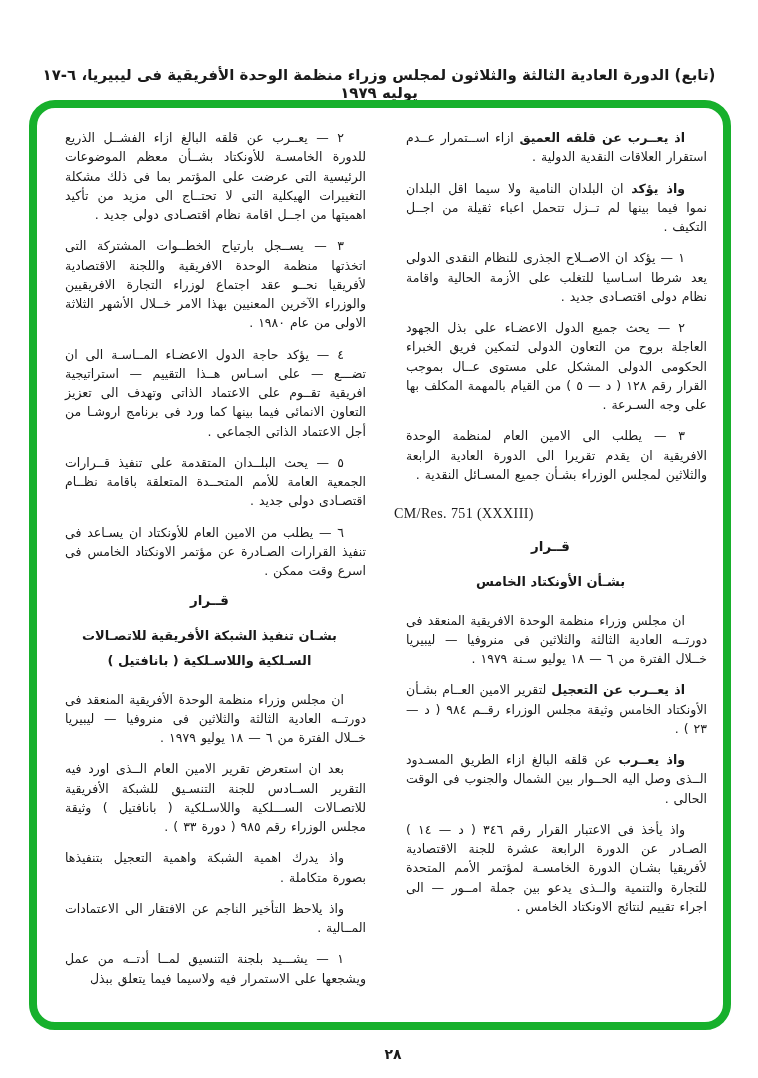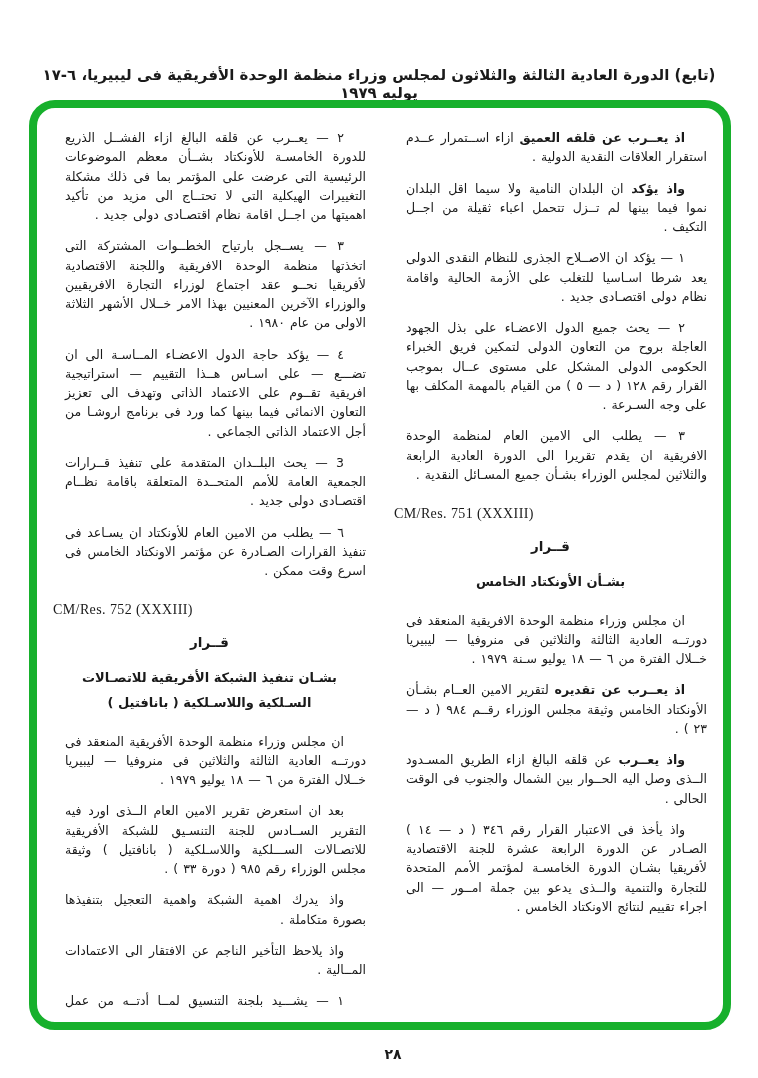--- a/index.html
+++ b/index.html
@@ -78,31 +78,30 @@
       <div class="col">
           <p class="para"><b>اذ يعــرب عن قلقه العميق</b> ازاء اســتمرار عــدم استقرار العلاقات النقدية الدولية .</p>
           <p class="para"><b>واذ يؤكد</b> ان البلدان النامية ولا سيما اقل البلدان نموا فيما بينها لم تــزل تتحمل اعباء ثقيلة من اجــل التكيف .</p>
           <p class="para">١ — يؤكد ان الاصــلاح الجذرى للنظام النقدى الدولى يعد شرطا اسـاسيا للتغلب على الأزمة الحالية واقامة نظام دولى اقتصـادى جديد .</p>
           <p class="para">٢ — يحث جميع الدول الاعضـاء على بذل الجهود العاجلة بروح من التعاون الدولى لتمكين فريق الخبراء الحكومى الدولى المشكل على مستوى عــال بموجب القرار رقم ١٢٨ ( د — ٥ ) من القيام بالمهمة المكلف بها على وجه السـرعة .</p>
           <p class="para">٣ — يطلب الى الامين العام لمنظمة الوحدة الافريقية ان يقدم تقريرا الى الدورة العادية الرابعة والثلاثين لمجلس الوزراء بشـأن جميع المسـائل النقدية .</p>
           <p class="rescode">CM/Res. 751 (XXXIII)</p>
           <p class="heading">قــرار</p>
           <p class="subheading">بشـأن الأونكتاد الخامس</p>
           <p class="para">ان مجلس وزراء منظمة الوحدة الافريقية المنعقد فى دورتــه العادية الثالثة والثلاثين فى منروفيا — ليبيريا خــلال الفترة من ٦ — ١٨ يوليو سـنة ١٩٧٩ .</p>
-          <p class="para"><b>اذ يعــرب عن تقديره</b> لتقرير الامين العــام بشـأن الأونكتاد الخامس وثيقة مجلس الوزراء رقــم ٩٨٤ ( د — ٢٣ ) .</p>
+          <p class="para"><b>اذ يعــرب عن التعجيل</b> لتقرير الامين العــام بشـأن الأونكتاد الخامس وثيقة مجلس الوزراء رقــم ٩٨٤ ( د — ٢٣ ) .</p>
           <p class="para"><b>واذ يعــرب</b> عن قلقه البالغ ازاء الطريق المسـدود الــذى وصل اليه الحــوار بين الشمال والجنوب فى الوقت الحالى .</p>
           <p class="para">واذ يأخذ فى الاعتبار القرار رقم ٣٤٦ ( د — ١٤ ) الصـادر عن الدورة الرابعة عشرة للجنة الاقتصادية لأفريقيا بشـان الدورة الخامسـة لمؤتمر الأمم المتحدة للتجارة والتنمية والــذى يدعو بين جملة امــور — الى اجراء تقييم لنتائج الاونكتاد الخامس .</p>
         </div>
       <div class="col">
           <p class="para">٢ — يعــرب عن قلقه البالغ ازاء الفشــل الذريع للدورة الخامسـة للأونكتاد بشــأن معظم الموضوعات الرئيسية التى عرضت على المؤتمر بما فى ذلك مشكلة التغييرات الهيكلية التى لا تحتــاج الى مزيد من تأكيد اهميتها من اجــل اقامة نظام اقتصـادى دولى جديد .</p>
           <p class="para">٣ — يســجل بارتياح الخطــوات المشتركة التى اتخذتها منظمة الوحدة الافريقية واللجنة الاقتصادية لأفريقيا نحــو عقد اجتماع لوزراء التجارة الافريقيين والوزراء الآخرين المعنيين بهذا الامر خــلال الأشهر الثلاثة الاولى من عام ١٩٨٠ .</p>
           <p class="para">٤ — يؤكد حاجة الدول الاعضـاء المــاسـة الى ان تضـــع — على اسـاس هــذا التقييم — استراتيجية افريقية تقــوم على الاعتماد الذاتى وتهدف الى تعزيز التعاون الانمائى فيما بينها كما ورد فى برنامج اروشـا من أجل الاعتماد الذاتى الجماعى .</p>
-          <p class="para">3 — يحث البلــدان المتقدمة على تنفيذ قــرارات الجمعية العامة للأمم المتحــدة المتعلقة باقامة نظــام اقتصـادى دولى جديد .</p>
+          <p class="para">٥ — يحث البلــدان المتقدمة على تنفيذ قــرارات الجمعية العامة للأمم المتحــدة المتعلقة باقامة نظــام اقتصـادى دولى جديد .</p>
           <p class="para">٦ — يطلب من الامين العام للأونكتاد ان يسـاعد فى تنفيذ القرارات الصـادرة عن مؤتمر الاونكتاد الخامس فى اسرع وقت ممكن .</p>
-          <p class="rescode">CM/Res. 752 (XXXIII)</p>
           <p class="heading">قــرار</p>
           <p class="subheading">بشـان تنفيذ الشبكة الأفريقية للاتصـالات<br>السـلكية واللاسـلكية ( بانافتيل )</p>
           <p class="para">ان مجلس وزراء منظمة الوحدة الأفريقية المنعقد فى دورتــه العادية الثالثة والثلاثين فى منروفيا — ليبيريا خــلال الفترة من ٦ — ١٨ يوليو ١٩٧٩ .</p>
           <p class="para">بعد ان استعرض تقرير الامين العام الــذى اورد فيه التقرير الســادس للجنة التنسـيق للشبكة الأفريقية للاتصـالات الســـلكية واللاسـلكية ( بانافتيل ) وثيقة مجلس الوزراء رقم ٩٨٥ ( دورة ٣٣ ) .</p>
           <p class="para">واذ يدرك اهمية الشبكة واهمية التعجيل بتنفيذها بصورة متكاملة .</p>
           <p class="para">واذ يلاحظ التأخير الناجم عن الافتقار الى الاعتمادات المــالية .</p>
           <p class="para">١ — يشـــيد بلجنة التنسيق لمــا أدتــه من عمل ويشجعها على الاستمرار فيه ولاسيما فيما يتعلق ببذل</p>
         </div>
     </div>
   </div>

